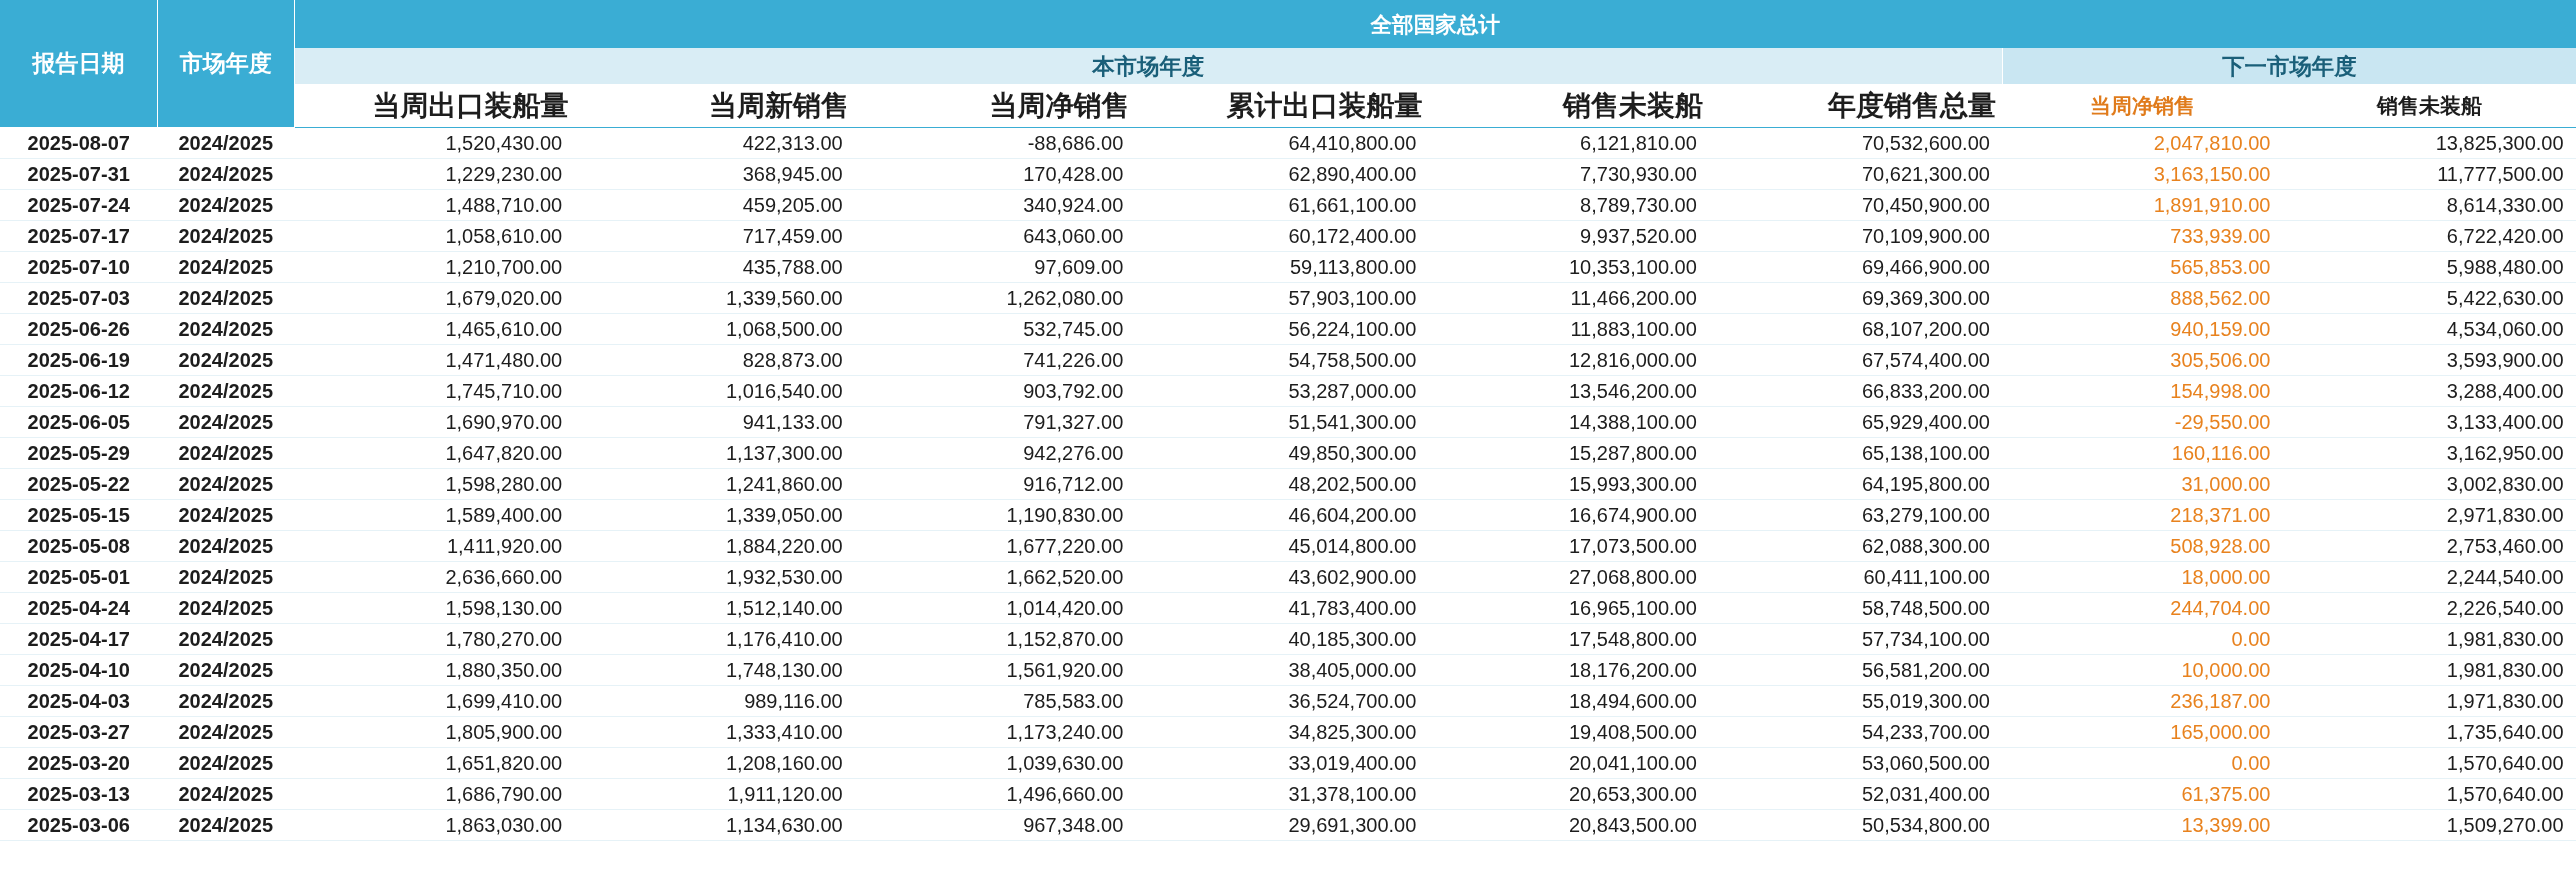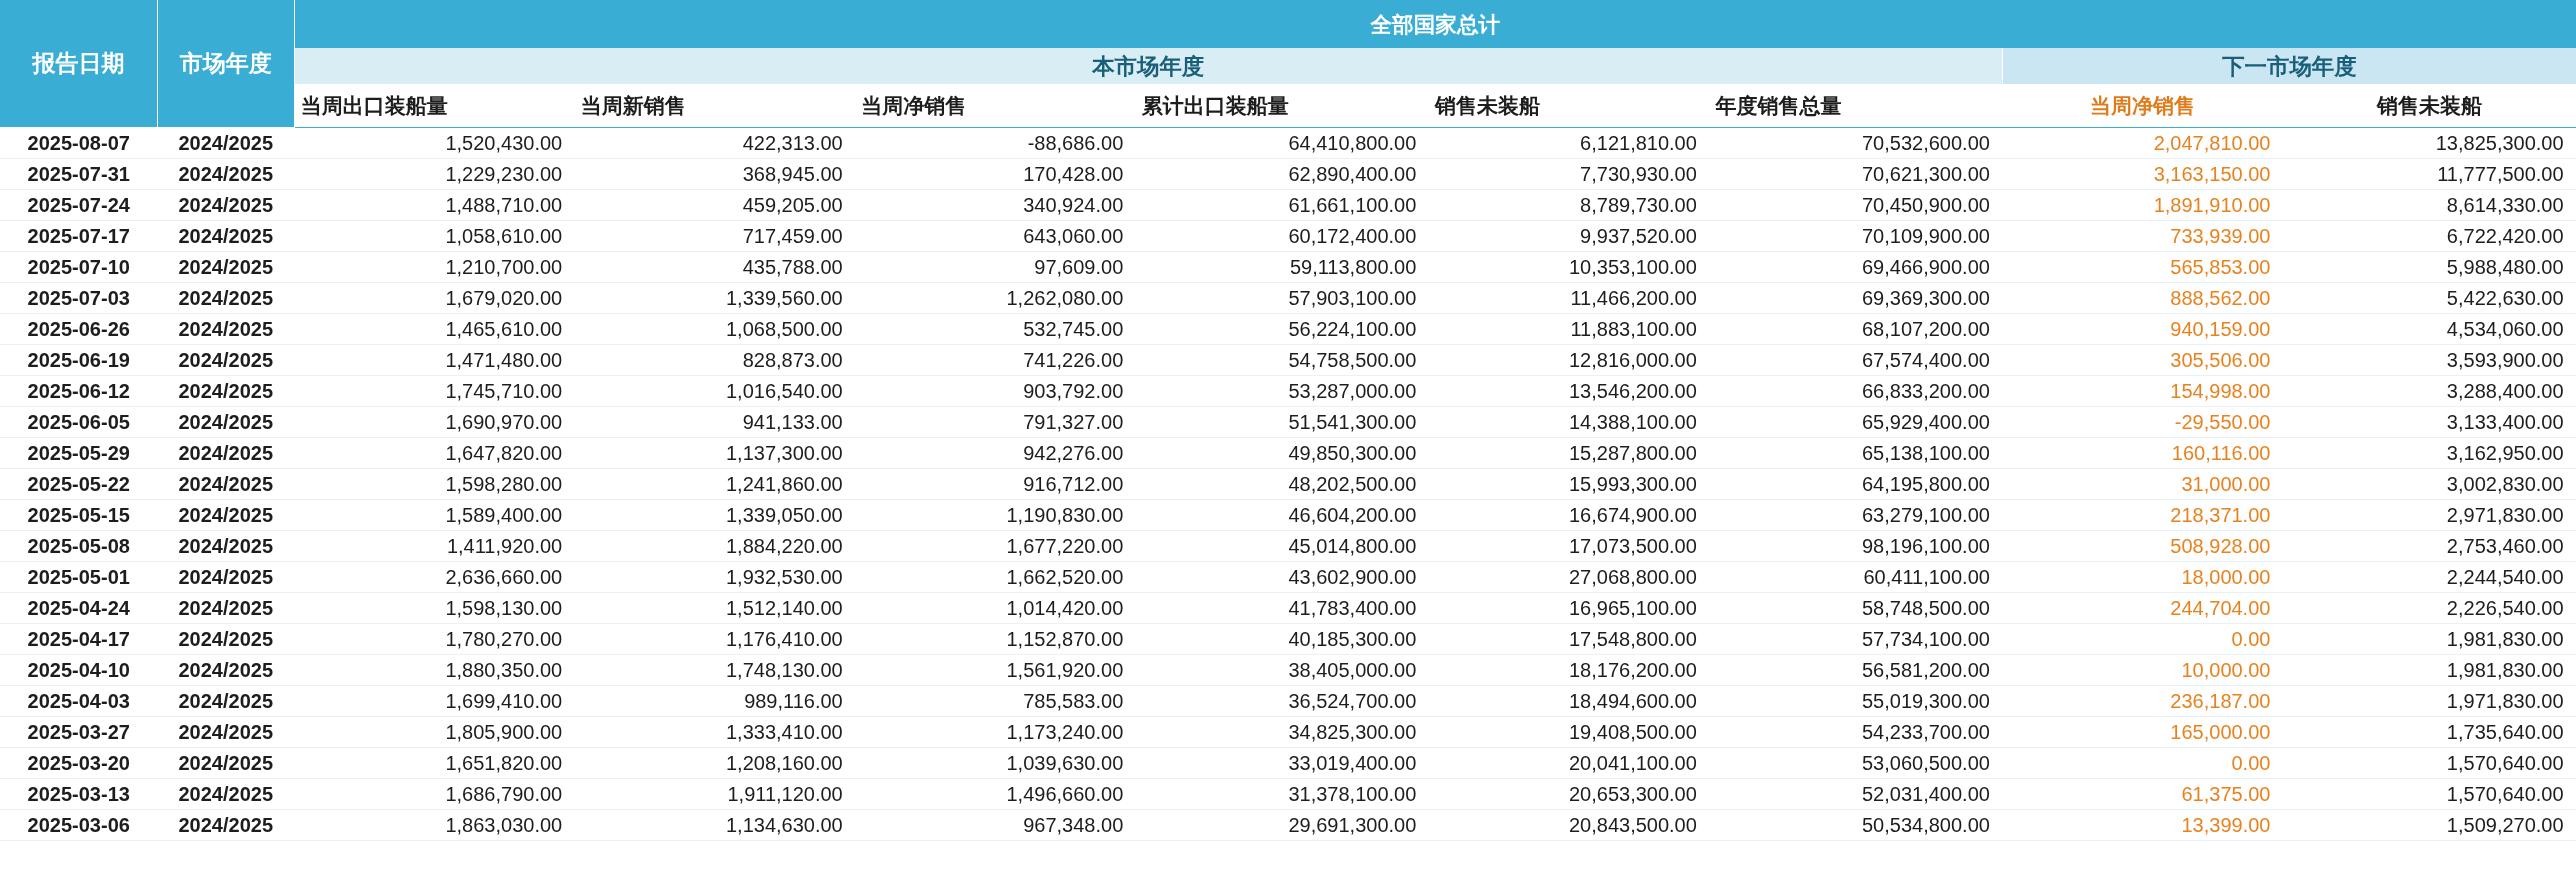--- a/index.html
+++ b/index.html
@@ -63,22 +63,22 @@
     text-align: center;
     height: 36px;
     padding: 0;
     border-bottom: 1.5px solid #ffffff;
     margin-top: 40px;
   }
   .sub-current {
     background: #ffffff;
     color: #1d1d1d;
     font-weight: bold;
-    font-size: 21px;
-    text-align: left;
+    font-size: 28px;
+    text-align: right;
     height: 42px;
     vertical-align: middle;
     padding: 0 6.2px;
     border-bottom: 1.5px solid #3aadd4;
   }
   .sub-next {
     background: #ffffff;
     color: #e07b1b;
     font-weight: bold;
     font-size: 21px;
@@ -316,21 +316,21 @@
           <td class="cell">2,971,830.00</td>
         </tr>
         <tr class="row-sep">
           <td class="cell date">2025-05-08</td>
           <td class="cell year">2024/2025</td>
           <td class="cell">1,411,920.00</td>
           <td class="cell">1,884,220.00</td>
           <td class="cell">1,677,220.00</td>
           <td class="cell">45,014,800.00</td>
           <td class="cell">17,073,500.00</td>
-          <td class="cell">98,196,100.00</td>
+          <td class="cell">62,088,300.00</td>
           <td class="cell orange">508,928.00</td>
           <td class="cell">2,753,460.00</td>
         </tr>
         <tr class="row-sep">
           <td class="cell date">2025-05-01</td>
           <td class="cell year">2024/2025</td>
           <td class="cell">2,636,660.00</td>
           <td class="cell">1,932,530.00</td>
           <td class="cell">1,662,520.00</td>
           <td class="cell">43,602,900.00</td>

